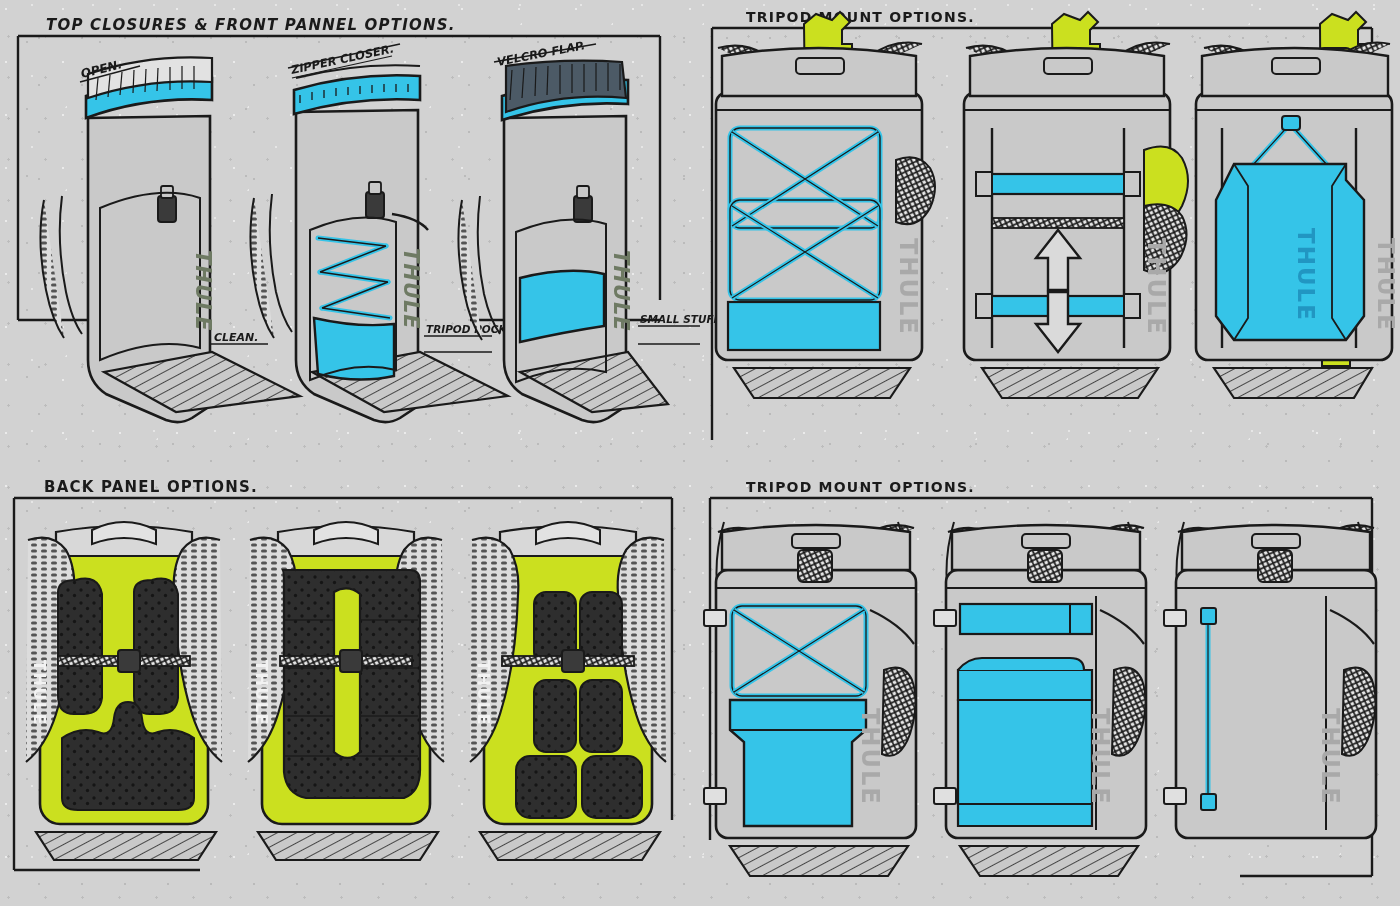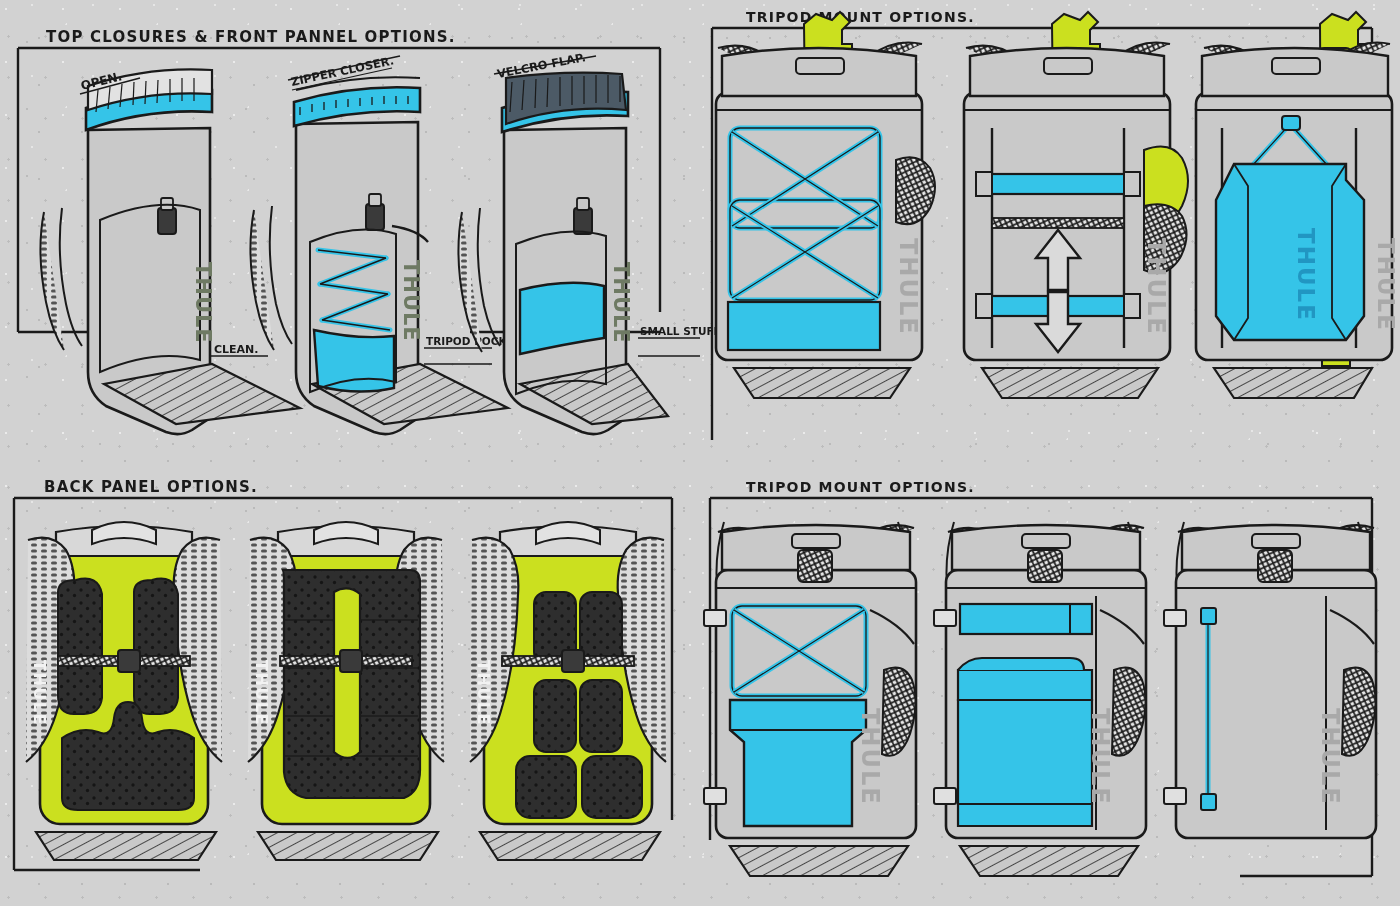--- a/index.html
+++ b/index.html
@@ -25,21 +25,21 @@
   }
   .panel{position:absolute;}
   svg{display:block;overflow:visible;}
   .hand{font-family:"DejaVu Sans", sans-serif;font-weight:700;}
 </style>
 </head>
 <body>
 
 <div id="sheet">
 
-<div class="panel" style="left:0;top:12px;width:700px;height:470px;">
+<div class="panel" style="left:0;top:0;width:700px;height:470px;font-style:italic;">
 <svg width="700" height="470" viewBox="0 0 700 470">
   <defs>
     <pattern id="mesh" width="7" height="7" patternUnits="userSpaceOnUse" patternTransform="rotate(20)">
       <rect width="7" height="7" fill="#e8e8e8"></rect>
       <path d="M0 0 L7 7 M7 0 L0 7" stroke="#1a1a1a" stroke-width="1.6"></path>
     </pattern>
     <pattern id="hatch" width="9" height="9" patternUnits="userSpaceOnUse" patternTransform="rotate(-28)">
       <rect width="9" height="9" fill="#c9c9c9"></rect>
       <path d="M0 0 H9" stroke="#1a1a1a" stroke-width="1.5"></path>
     </pattern>

